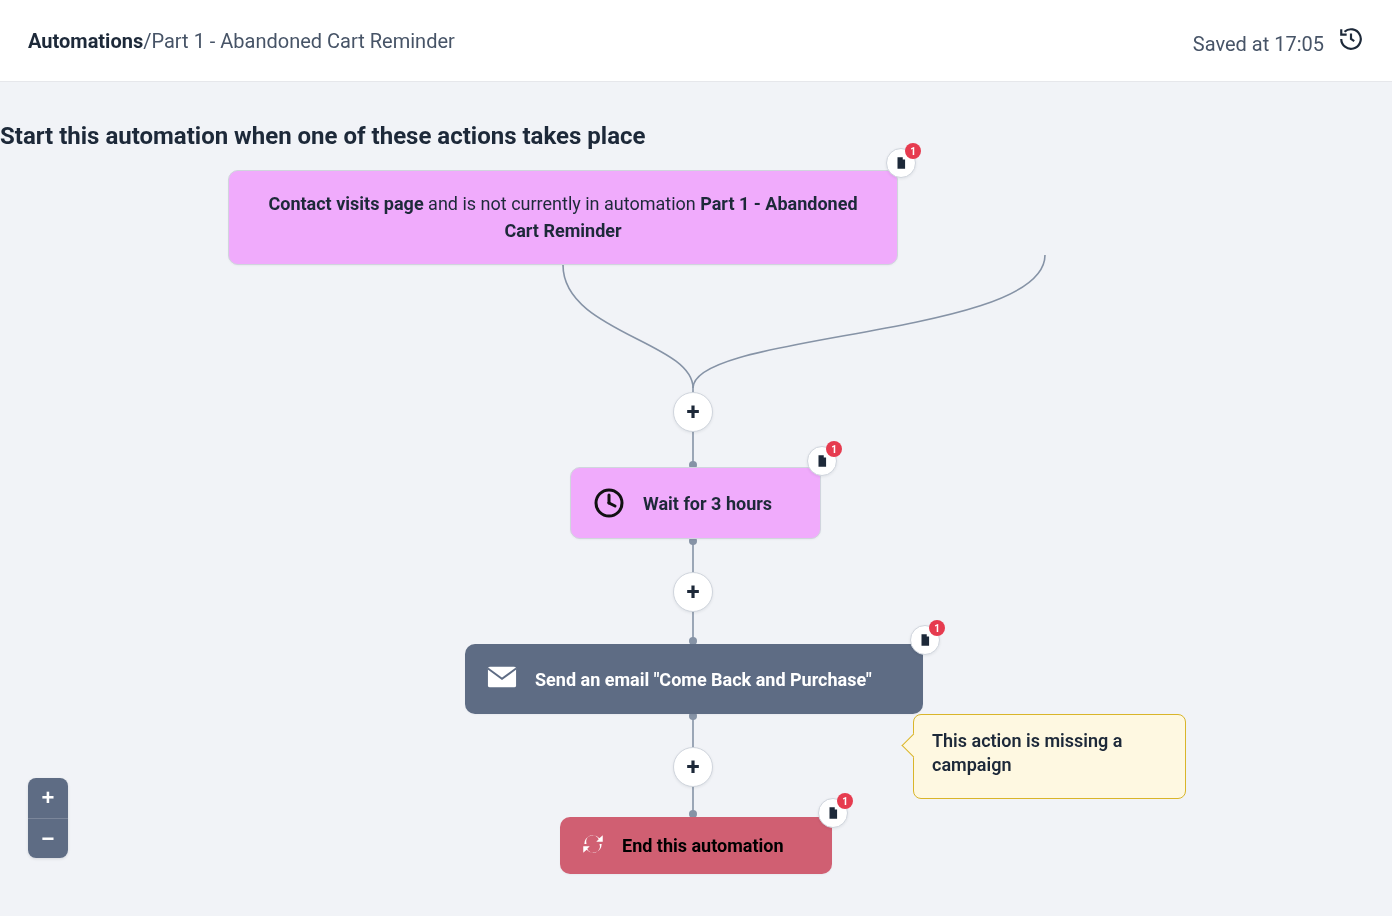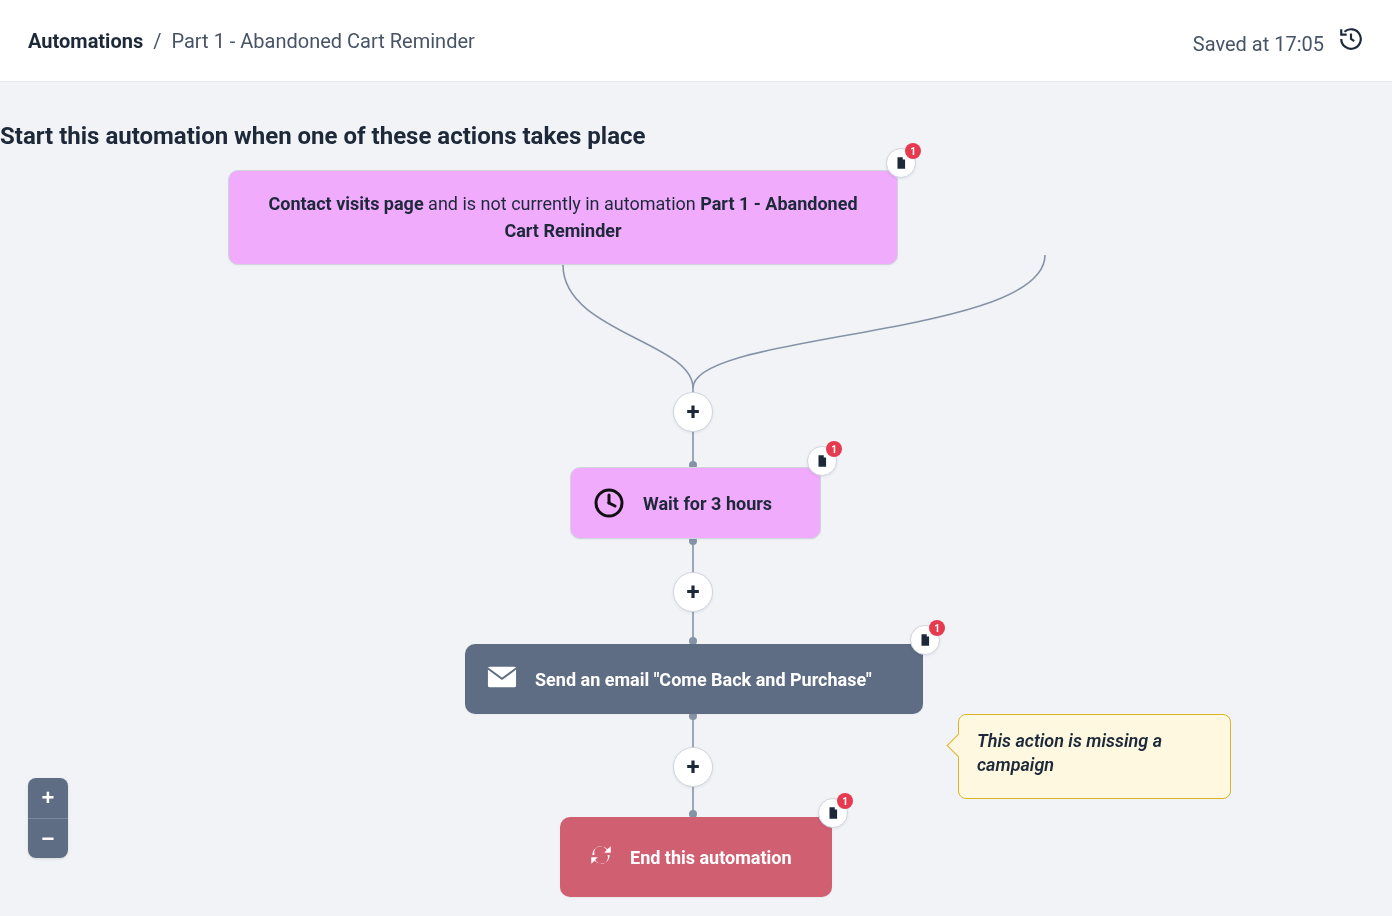--- a/index.html
+++ b/index.html
@@ -28,21 +28,20 @@
     height: 82px;
     border-bottom: 1px solid #e6e7eb;
     display:flex;
     align-items:center;
     justify-content:space-between;
     padding: 0 28px 0 28px;
   }
   .breadcrumb {
     display:flex;
     align-items:center;
-    gap:10px;
     font-size:20px;
   }
   .breadcrumb .root { font-weight:700; }
   .breadcrumb .sep  { color: var(--muted); }
   .breadcrumb .leaf { color: var(--muted); }
 
   .header-right { display:flex; align-items:flex-end; gap:14px; }
   .saved { font-size:20px; color: var(--muted); }
   .history-icon svg { width:26px; height:26px; stroke:#1d2939; fill:none; stroke-width:2; }
 
@@ -130,27 +129,27 @@
     border:none;
     color:#fff;
     gap:18px;
     justify-content:flex-start;
     padding-left:22px;
   }
   .email-node .mail svg { width:30px; height:24px; fill:#fff; }
 
   .end-node {
     left:560px; top:735px;
-    width:272px; height:80px;
+    width:272px; height:57px;
     background: var(--node-red);
     border:none;
-    color:#ffffff;
+    color:#000000;
     gap:16px;
     justify-content:flex-start;
-    padding-left:28px;
+    padding-left:20px;
   }
   .end-node .cycle svg { width:26px; height:26px; fill:#fff; }
 
   
   .plus {
     position:absolute;
     width:40px; height:40px;
     border-radius:50%;
     background:#fff;
     border:1px solid var(--border);
@@ -181,31 +180,30 @@
     color:#fff;
     font-size:10px;
     font-weight:700;
     display:flex; align-items:center; justify-content:center;
     padding:0 3px;
   }
 
   
   .warning {
     position:absolute;
-    left:958px; top:632px;
+    left:913px; top:632px;
     width:273px; height:85px;
     background:var(--note-bg);
     border:1px solid var(--note-border);
     border-radius:8px;
     padding:14px 18px;
     font-size:18px;
     font-weight:600;
     color: var(--text);
     line-height:1.35;
-    font-style:italic;
   }
   .warning::before {
     content:"";
     position:absolute;
     left:-9px; top:22px;
     width:16px; height:16px;
     background:var(--note-bg);
     border-left:1px solid var(--note-border);
     border-bottom:1px solid var(--note-border);
     transform:rotate(45deg);

